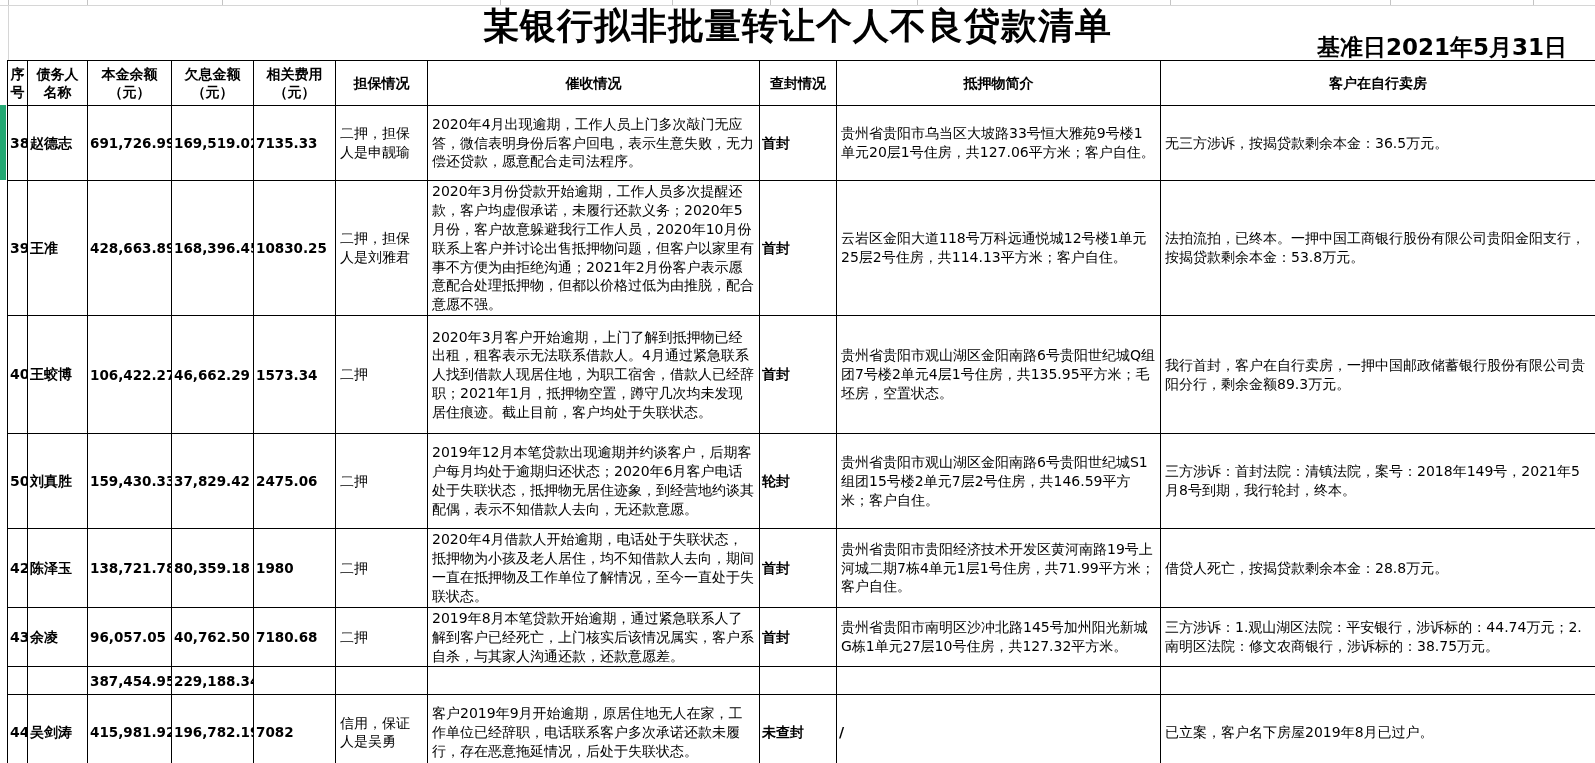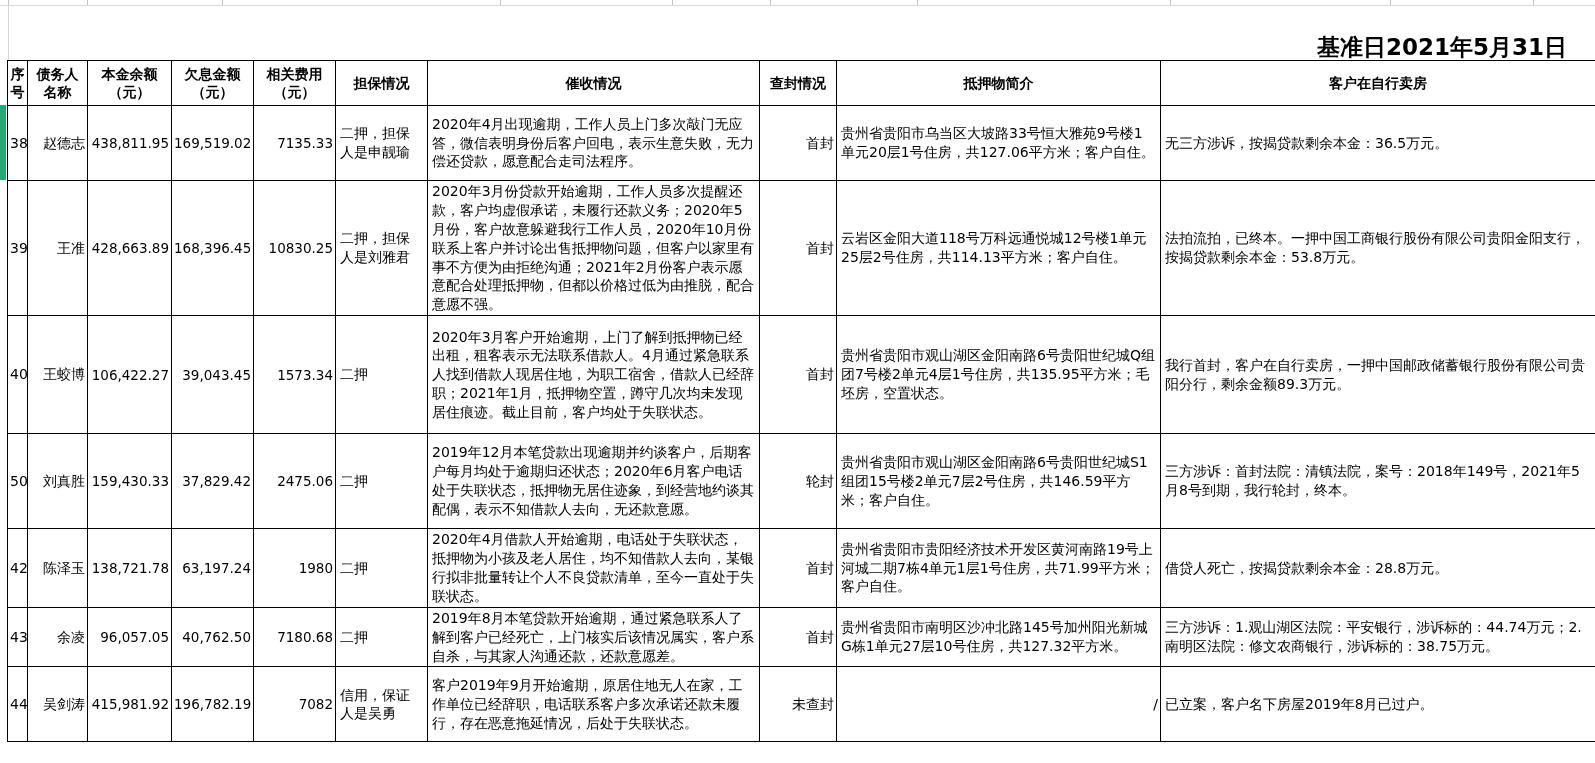--- a/index.html
+++ b/index.html
@@ -11,21 +11,21 @@
   .grid-vline{position:absolute;top:5px;left:8px;width:1px;height:55px;background:#d6d6d6;}
   .title{position:absolute;top:2px;left:0;width:1595px;text-align:center;
          font-size:36px;font-weight:bold;letter-spacing:1px;}
   .base-date{position:absolute;top:32px;right:28px;font-size:23px;font-weight:bold;}
   .row-accent{position:absolute;left:0;top:105px;width:6px;height:75px;background:#23a873;}
   .tbl-wrap{position:absolute;top:60px;left:7px;width:1588px;}
   table{border-collapse:collapse;table-layout:fixed;width:1588px;}
   th,td{border:1.5px solid #000;overflow:hidden;vertical-align:middle;}
   th{font-size:14px;font-weight:bold;text-align:center;white-space:pre-line;line-height:1.3;padding:0;}
   td{font-size:14px;line-height:1.35;}
-  td.cell-center{text-align:right;padding:0 2px;}
+  td.cell-center{text-align:left;padding:0 2px;font-weight:bold;}
   td.cell-left{text-align:left;padding:1px 4px;}
   td.num{font-size:13.5px;letter-spacing:0;}
 </style>
 </head>
 <body>
 
 <div id="screen">
   <div class="grid-hline"></div>
   <div id="ticks">
       <div class="grid-tick" style="left: 8px;"></div>
@@ -34,20 +34,21 @@
       <div class="grid-tick" style="left: 500px;"></div>
       <div class="grid-tick" style="left: 672px;"></div>
       <div class="grid-tick" style="left: 770px;"></div>
       <div class="grid-tick" style="left: 917px;"></div>
       <div class="grid-tick" style="left: 1170px;"></div>
       <div class="grid-tick" style="left: 1390px;"></div>
       <div class="grid-tick" style="left: 1533px;"></div>
     </div>
   <div class="grid-vline"></div>
 
+  <div class="title">某银行拟非批量转让个人不良贷款清单</div>
   <div class="base-date">基准日2021年5月31日</div>
   <div class="row-accent"></div>
 
   <div class="tbl-wrap">
     <table>
       <colgroup>
         <col style="width:20px">
           <col style="width:60px">
           <col style="width:84px">
         <col style="width:82px">
@@ -74,21 +75,21 @@
             <th>催收情况</th>
             <th>查封情况</th>
             <th>抵押物简介</th>
             <th>客户在自行卖房</th>
           </tr>
       </thead>
       <tbody>
           <tr style="height: 75px;">
             <td class="cell-center">38</td>
             <td class="cell-center">赵德志</td>
-            <td class="cell-center num">438,811.95</td>
+            <td class="cell-center num">691,726.99</td>
             <td class="cell-center num">169,519.02</td>
             <td class="cell-center num">7135.33</td>
             <td class="cell-left">二押，担保人是申靓瑜</td>
             <td class="cell-left">2020年4月出现逾期，工作人员上门多次敲门无应答，微信表明身份后客户回电，表示生意失败，无力偿还贷款，愿意配合走司法程序。</td>
             <td class="cell-center">首封</td>
             <td class="cell-left">贵州省贵阳市乌当区大坡路33号恒大雅苑9号楼1单元20层1号住房，共127.06平方米；客户自住。</td>
             <td class="cell-left">无三方涉诉，按揭贷款剩余本金：36.5万元。</td>
           </tr>
           <tr style="height: 132px;">
             <td class="cell-center">39</td>
@@ -99,21 +100,21 @@
             <td class="cell-left">二押，担保人是刘雅君</td>
             <td class="cell-left">2020年3月份贷款开始逾期，工作人员多次提醒还款，客户均虚假承诺，未履行还款义务；2020年5月份，客户故意躲避我行工作人员，2020年10月份联系上客户并讨论出售抵押物问题，但客户以家里有事不方便为由拒绝沟通；2021年2月份客户表示愿意配合处理抵押物，但都以价格过低为由推脱，配合意愿不强。</td>
             <td class="cell-center">首封</td>
             <td class="cell-left">云岩区金阳大道118号万科远通悦城12号楼1单元25层2号住房，共114.13平方米；客户自住。</td>
             <td class="cell-left">法拍流拍，已终本。一押中国工商银行股份有限公司贵阳金阳支行，按揭贷款剩余本金：53.8万元。</td>
           </tr>
           <tr style="height: 118px;">
             <td class="cell-center">40</td>
             <td class="cell-center">王蛟博</td>
             <td class="cell-center num">106,422.27</td>
-            <td class="cell-center num">39,043.45</td>
+            <td class="cell-center num">46,662.29</td>
             <td class="cell-center num">1573.34</td>
             <td class="cell-left">二押</td>
             <td class="cell-left">2020年3月客户开始逾期，上门了解到抵押物已经出租，租客表示无法联系借款人。4月通过紧急联系人找到借款人现居住地，为职工宿舍，借款人已经辞职；2021年1月，抵押物空置，蹲守几次均未发现居住痕迹。截止目前，客户均处于失联状态。</td>
             <td class="cell-center">首封</td>
             <td class="cell-left">贵州省贵阳市观山湖区金阳南路6号贵阳世纪城Q组团7号楼2单元4层1号住房，共135.95平方米；毛坯房，空置状态。</td>
             <td class="cell-left">我行首封，客户在自行卖房，一押中国邮政储蓄银行股份有限公司贵阳分行，剩余金额89.3万元。</td>
           </tr>
           <tr style="height: 95px;">
             <td class="cell-center">50</td>
             <td class="cell-center">刘真胜</td>
@@ -123,39 +124,51 @@
             <td class="cell-left">二押</td>
             <td class="cell-left">2019年12月本笔贷款出现逾期并约谈客户，后期客户每月均处于逾期归还状态；2020年6月客户电话处于失联状态，抵押物无居住迹象，到经营地约谈其配偶，表示不知借款人去向，无还款意愿。</td>
             <td class="cell-center">轮封</td>
             <td class="cell-left">贵州省贵阳市观山湖区金阳南路6号贵阳世纪城S1组团15号楼2单元7层2号住房，共146.59平方米；客户自住。</td>
             <td class="cell-left">三方涉诉：首封法院：清镇法院，案号：2018年149号，2021年5月8号到期，我行轮封，终本。</td>
           </tr>
           <tr style="height: 75px;">
             <td class="cell-center">42</td>
             <td class="cell-center">陈泽玉</td>
             <td class="cell-center num">138,721.78</td>
-            <td class="cell-center num">63,197.24</td>
+            <td class="cell-center num">80,359.18</td>
             <td class="cell-center num">1980</td>
             <td class="cell-left">二押</td>
-            <td class="cell-left">2020年4月借款人开始逾期，电话处于失联状态，抵押物为小孩及老人居住，均不知借款人去向，某银行拟非批量转让个人不良贷款清单，至今一直处于失联状态。</td>
+            <td class="cell-left">2020年4月借款人开始逾期，电话处于失联状态，抵押物为小孩及老人居住，均不知借款人去向，期间一直在抵押物及工作单位了解情况，至今一直处于失联状态。</td>
             <td class="cell-center">首封</td>
             <td class="cell-left">贵州省贵阳市贵阳经济技术开发区黄河南路19号上河城二期7栋4单元1层1号住房，共71.99平方米；客户自住。</td>
             <td class="cell-left">借贷人死亡，按揭贷款剩余本金：28.8万元。</td>
           </tr>
           <tr style="height: 55px;">
             <td class="cell-center">43</td>
             <td class="cell-center">余凌</td>
             <td class="cell-center num">96,057.05</td>
             <td class="cell-center num">40,762.50</td>
             <td class="cell-center num">7180.68</td>
             <td class="cell-left">二押</td>
             <td class="cell-left">2019年8月本笔贷款开始逾期，通过紧急联系人了解到客户已经死亡，上门核实后该情况属实，客户系自杀，与其家人沟通还款，还款意愿差。</td>
             <td class="cell-center">首封</td>
             <td class="cell-left">贵州省贵阳市南明区沙冲北路145号加州阳光新城G栋1单元27层10号住房，共127.32平方米。</td>
             <td class="cell-left">三方涉诉：1.观山湖区法院：平安银行，涉诉标的：44.74万元；2.南明区法院：修文农商银行，涉诉标的：38.75万元。</td>
+          </tr>
+          <tr style="height: 28px;">
+            <td class="cell-center"></td>
+            <td class="cell-center"></td>
+            <td class="cell-center num">387,454.95</td>
+            <td class="cell-center num">229,188.34</td>
+            <td class="cell-center num"></td>
+            <td class="cell-left"></td>
+            <td class="cell-left"></td>
+            <td class="cell-center"></td>
+            <td class="cell-left"></td>
+            <td class="cell-left"></td>
           </tr>
           <tr style="height: 75px;">
             <td class="cell-center">44</td>
             <td class="cell-center">吴剑涛</td>
             <td class="cell-center num">415,981.92</td>
             <td class="cell-center num">196,782.19</td>
             <td class="cell-center num">7082</td>
             <td class="cell-left">信用，保证人是吴勇</td>
             <td class="cell-left">客户2019年9月开始逾期，原居住地无人在家，工作单位已经辞职，电话联系客户多次承诺还款未履行，存在恶意拖延情况，后处于失联状态。</td>
             <td class="cell-center">未查封</td>

